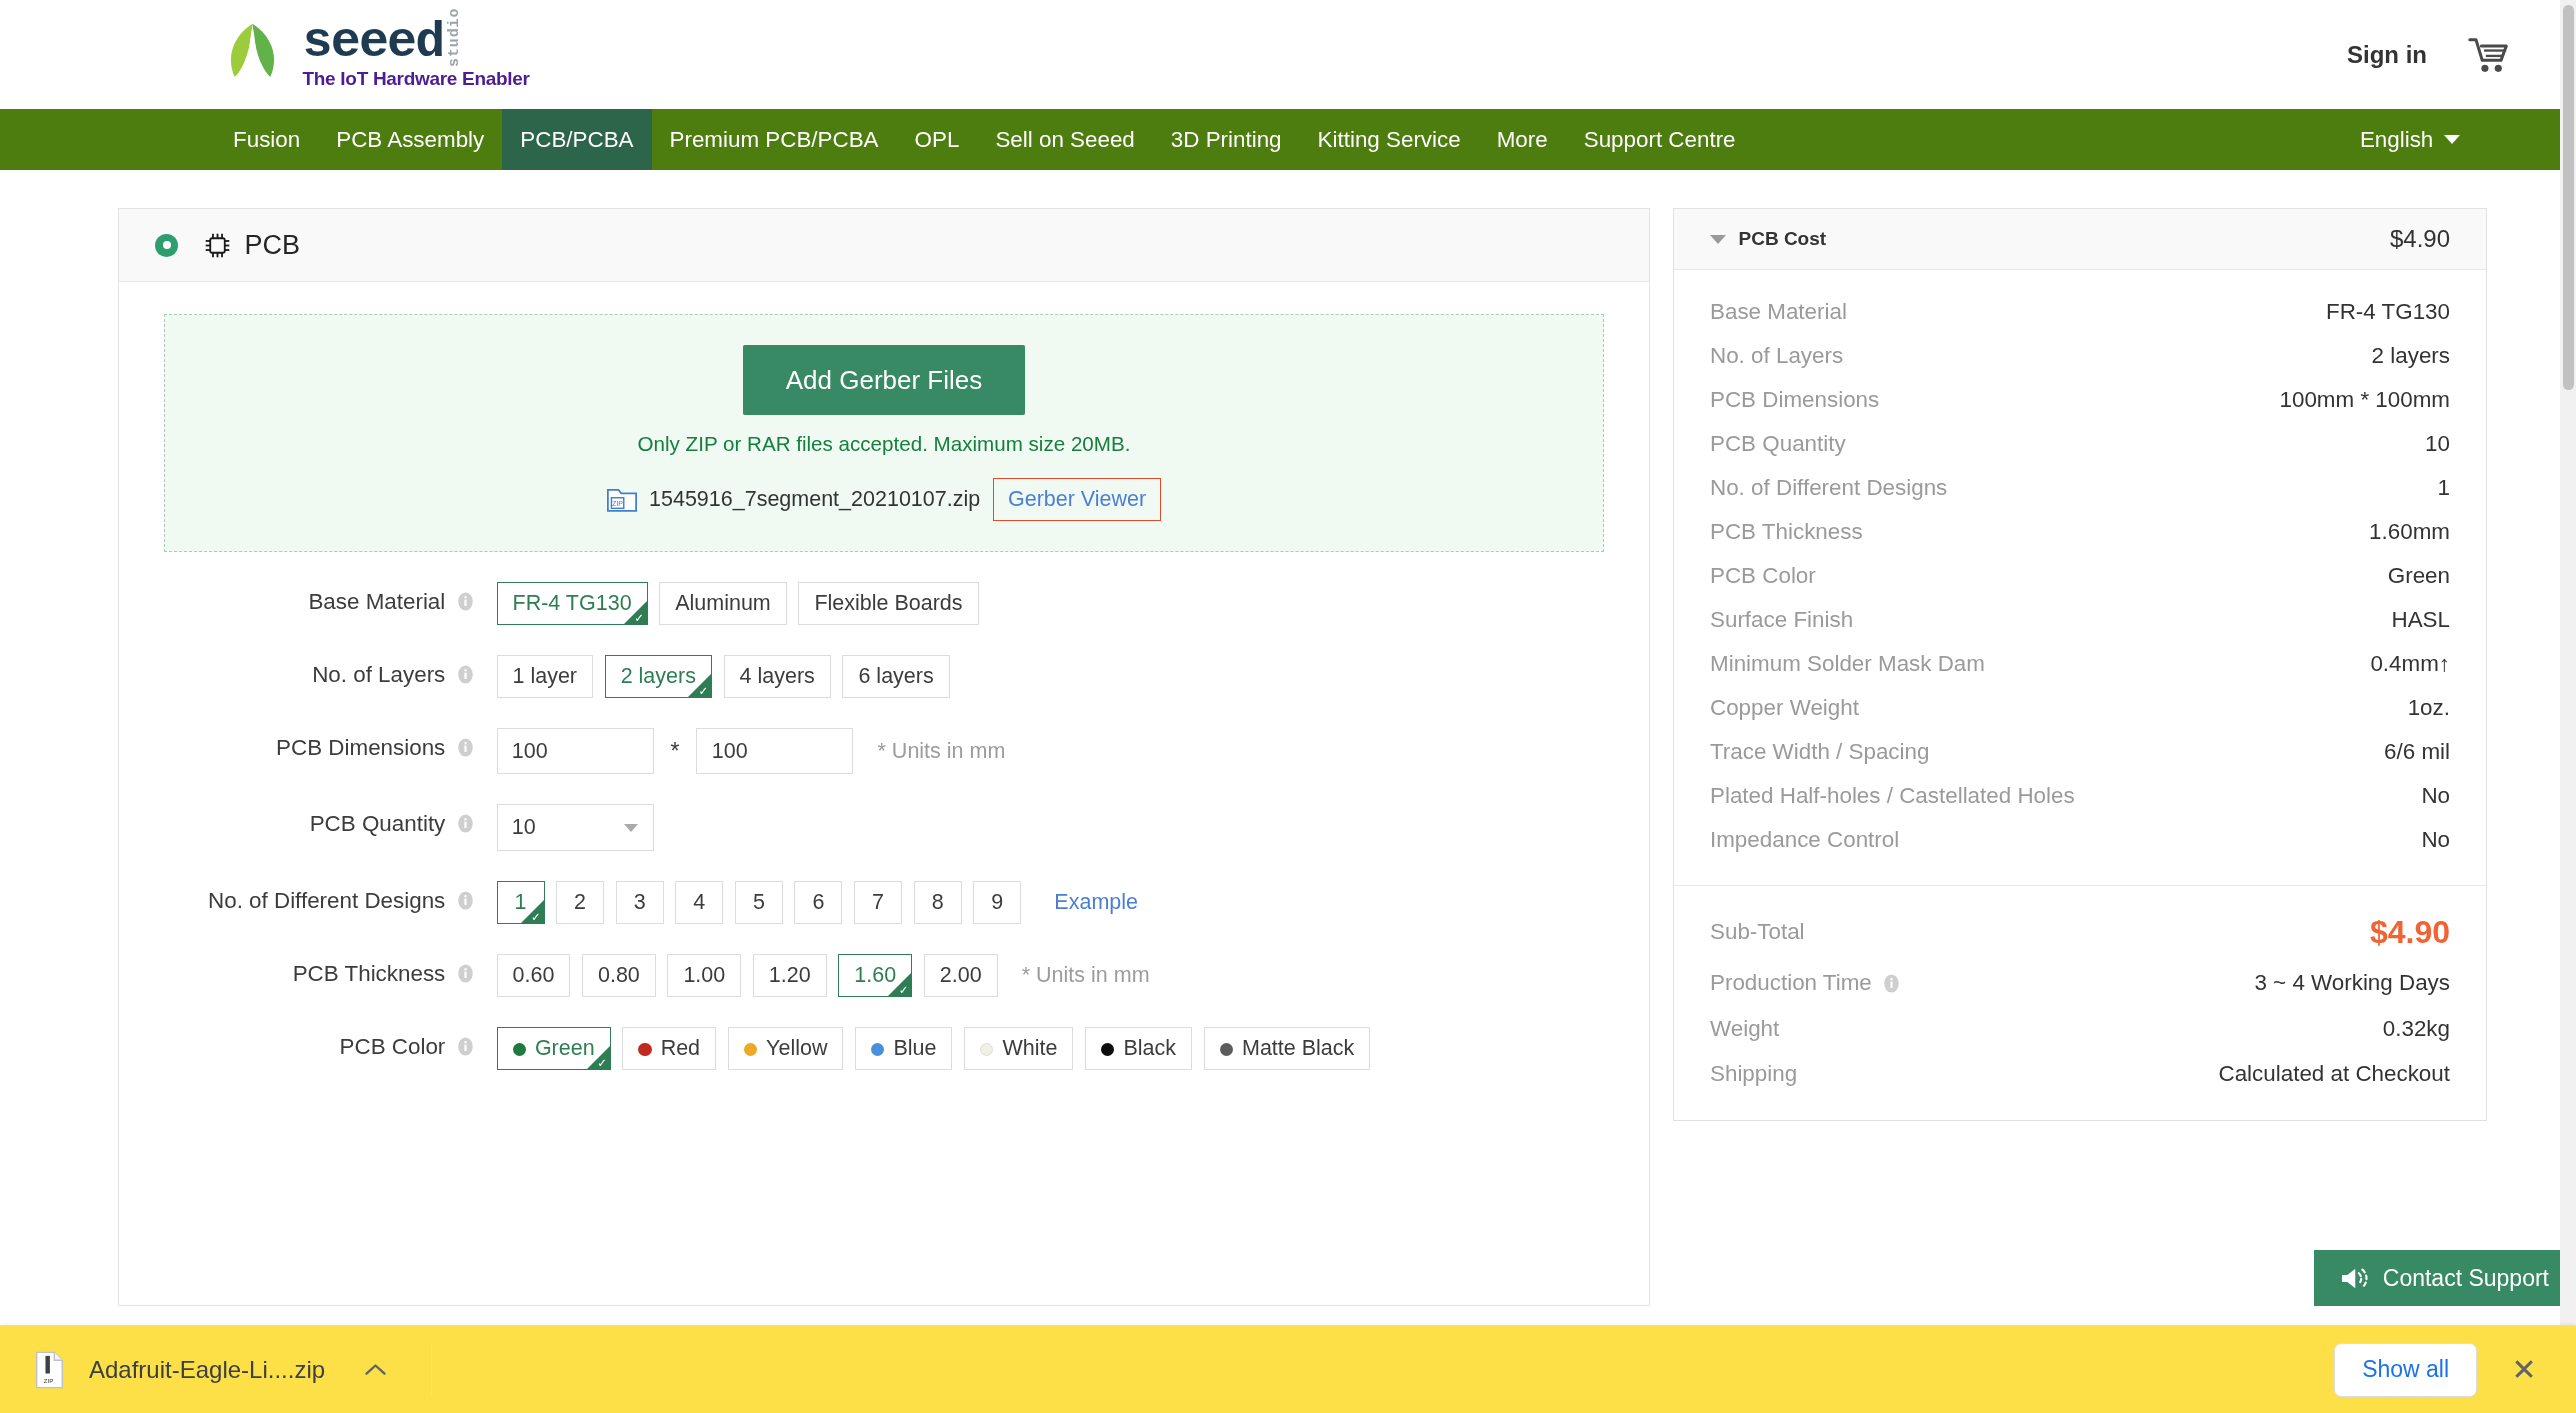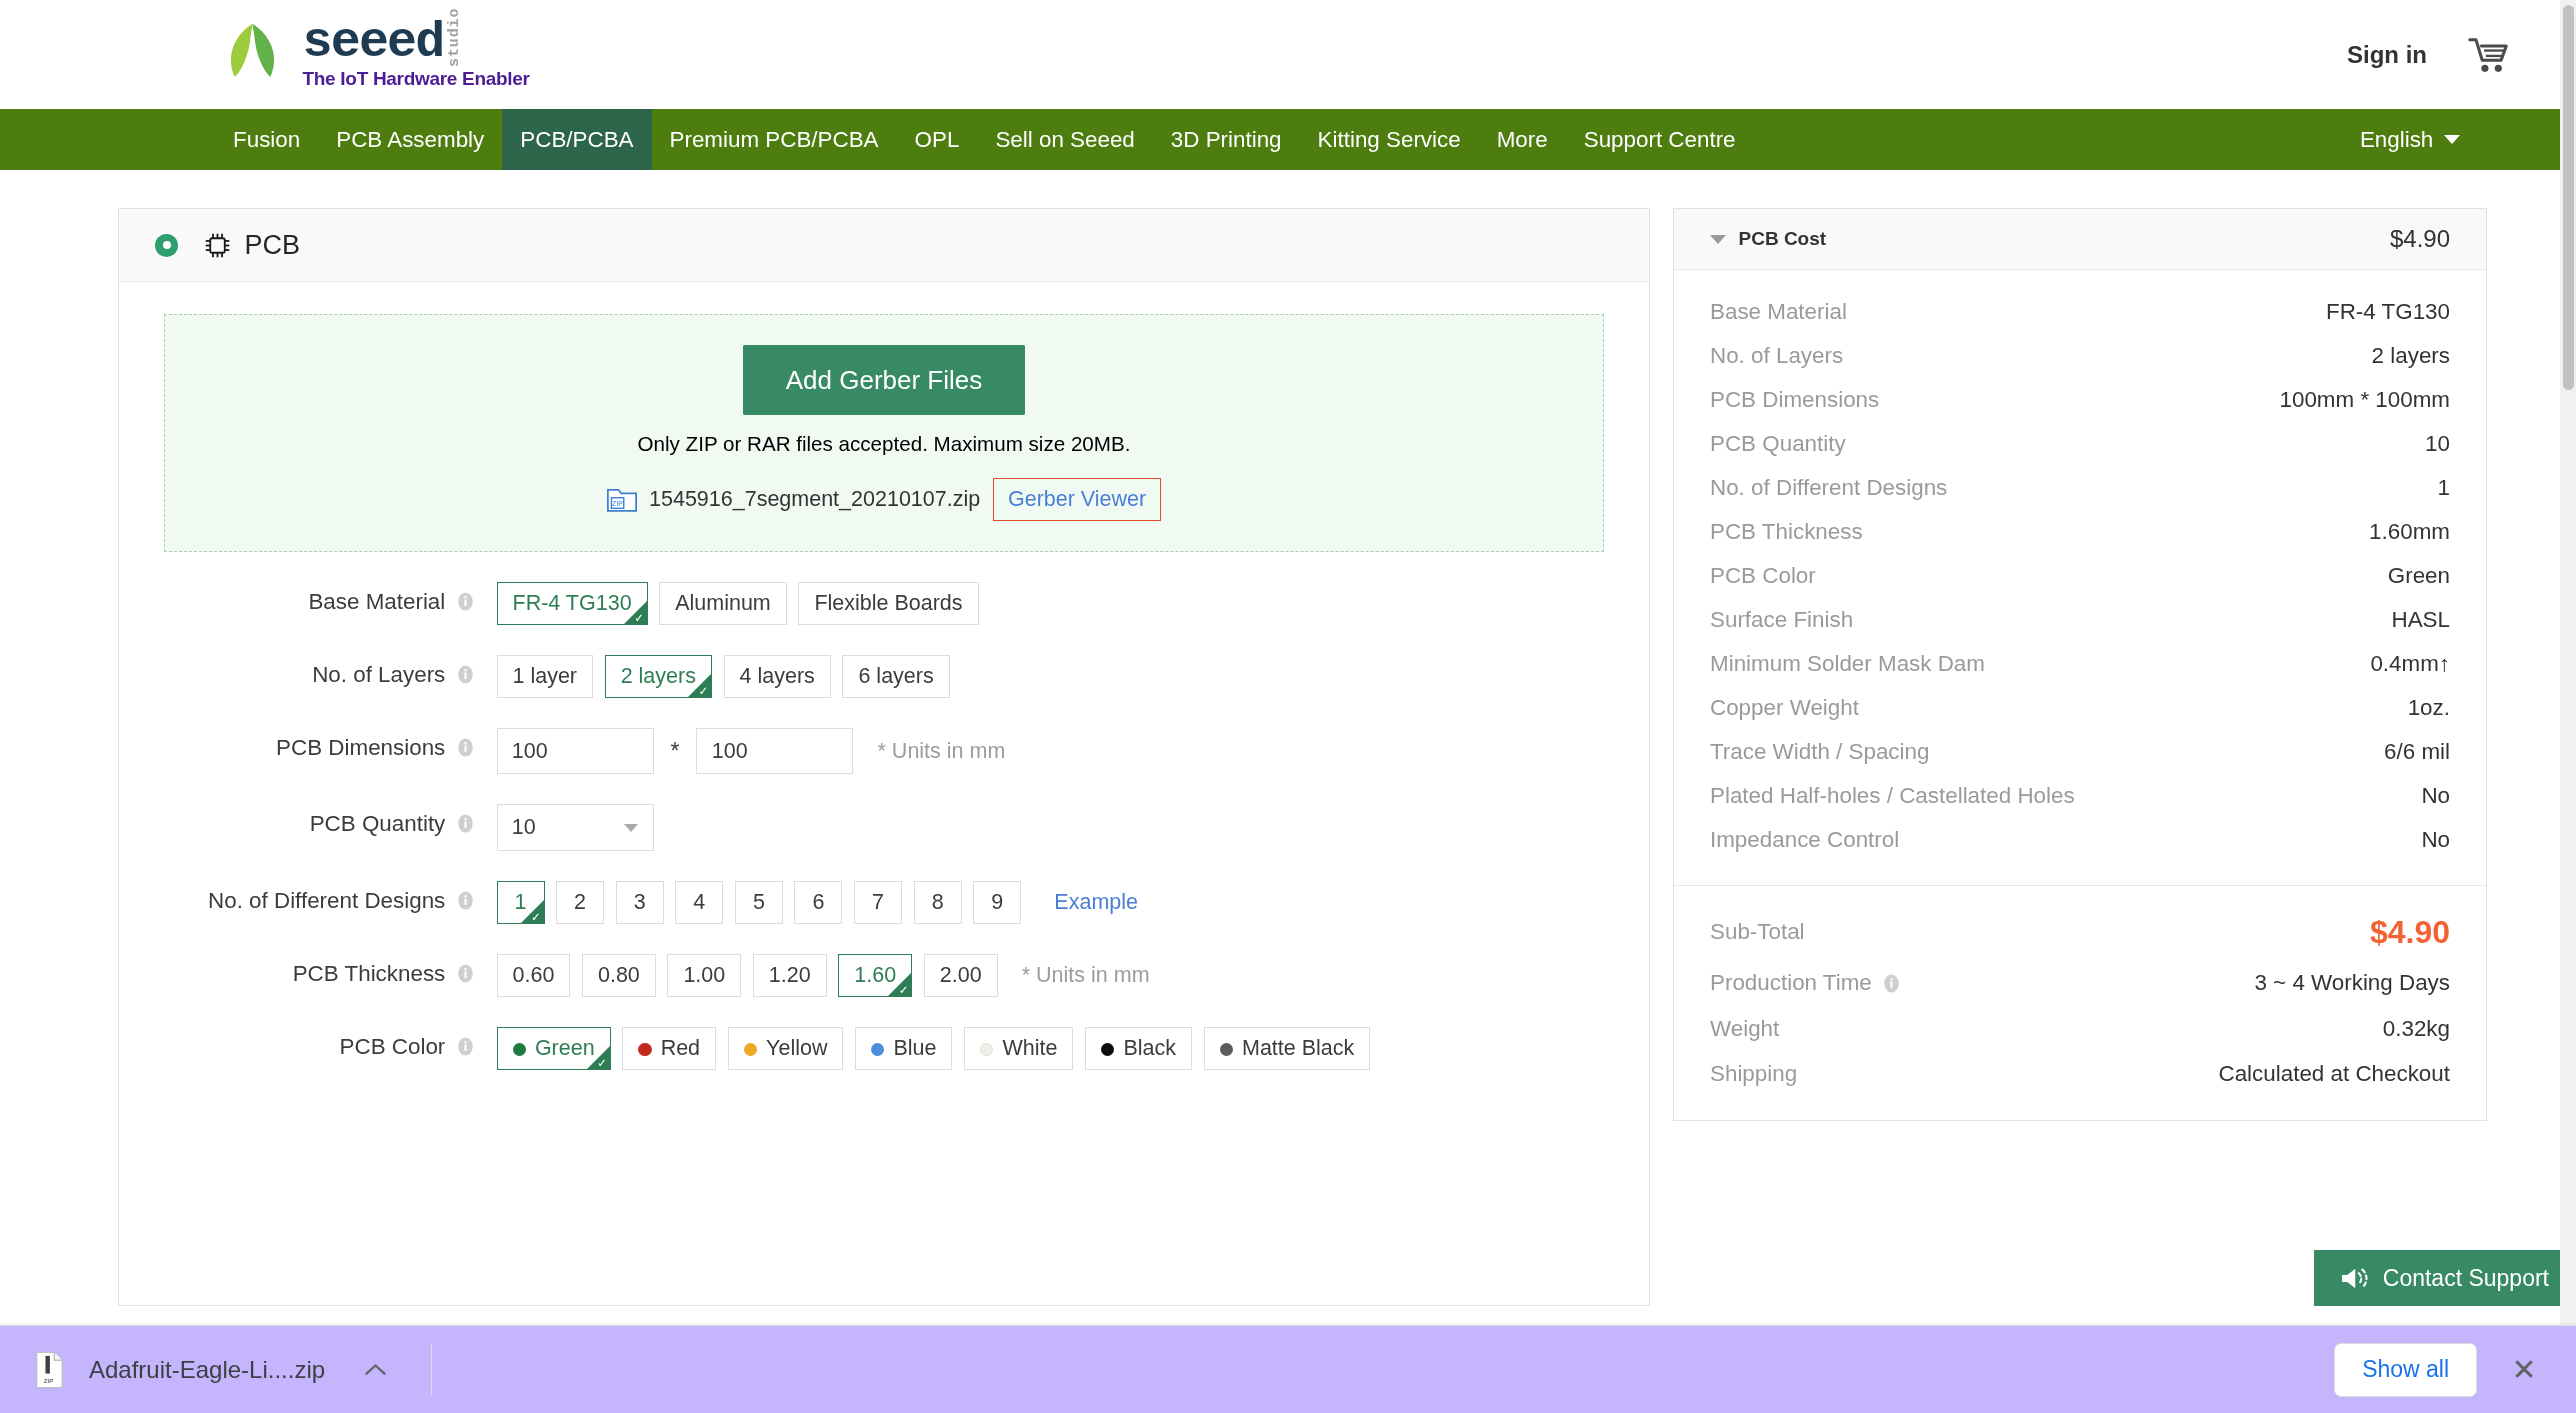--- a/index.html
+++ b/index.html
@@ -88,21 +88,21 @@
   
   .upload-box {
     border: 1.8px dashed #a9cdb5; background: #f1f9f3;
     padding: 30px 0 30px 0; text-align: center;
   }
   .btn-gerber {
     display: inline-block; background: #378a63; color: #ffffff;
     font-size: 26px; padding: 19.7px 43px; border: none; cursor: pointer;
     border-radius: 1.8px;
   }
-  .upload-hint { margin-top: 17px; font-size: 20.6px; color: #000000; }
+  .upload-hint { margin-top: 17px; font-size: 20.6px; color: #15803d; }
   .file-row {
     margin-top: 21.5px; display: flex; align-items: center; justify-content: center; gap: 0;
   }
   .zip-icon-sm { width: 30px; height: 27px; flex: none; margin-right: 12.5px; }
   .file-name { font-size: 21.5px; color: #333333; margin-right: 12.5px; }
   .gerber-viewer-btn {
     border: 1.8px solid #e24b2a; color: #4a7fd4; font-size: 21.5px;
     padding: 8px 14.3px; background: transparent; cursor: pointer;
   }
 
@@ -178,21 +178,21 @@
     position: absolute; right: 0; bottom: 0;
     background: #378a63; color: #ffffff; font-size: 23px;
     padding: 14.3px 27px 14.3px 25px; display: flex; align-items: center; gap: 14.3px;
     cursor: pointer;
   }
   .megaphone { width: 29px; height: 23px; }
 
   
   .download-bar {
     position: absolute; left: 0; right: 0; bottom: 0; height: 88px;
-    background: #c4b5fd; border-top: 0.9px solid #dadce0;
+    background: #fde047; border-top: 0.9px solid #dadce0;
     display: flex; align-items: center; padding: 0 34px;
     box-shadow: 0 -0.9px 3.6px rgba(0,0,0,0.08);
   }
   .dl-item { display: flex; align-items: center; gap: 25px; }
   .dl-zip-icon { width: 30px; height: 38px; flex: none; }
   .dl-name { font-size: 24px; color: #3c4043; }
   .dl-chevron { margin-left: 10.7px; cursor: pointer; }
   .dl-sep { width: 0.9px; height: 52px; background: #dadce0; margin-left: 41px; }
   .dl-right { margin-left: auto; display: flex; align-items: center; gap: 29px; }
   .show-all-btn {

